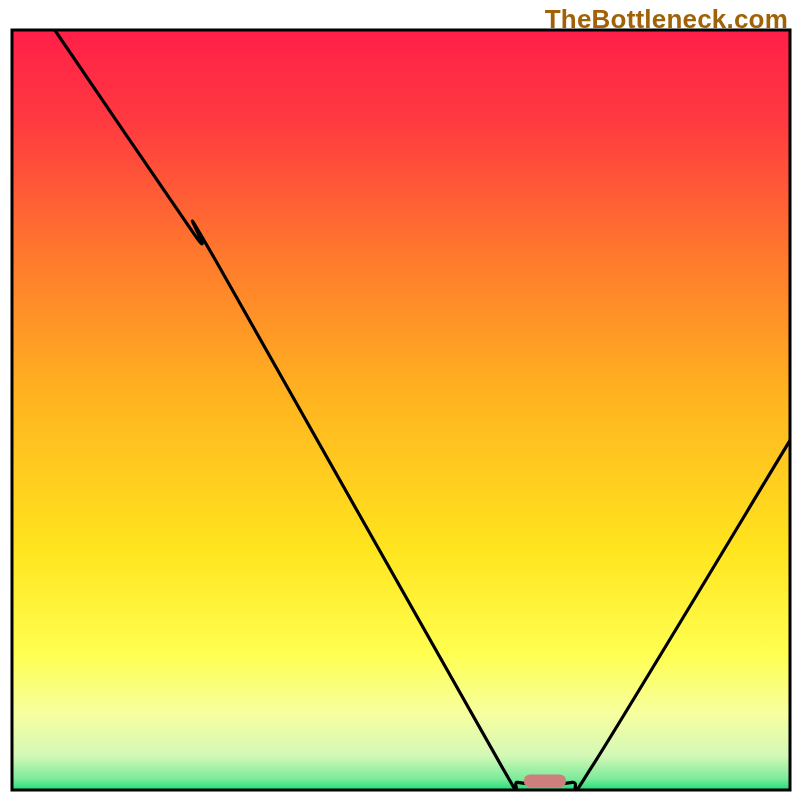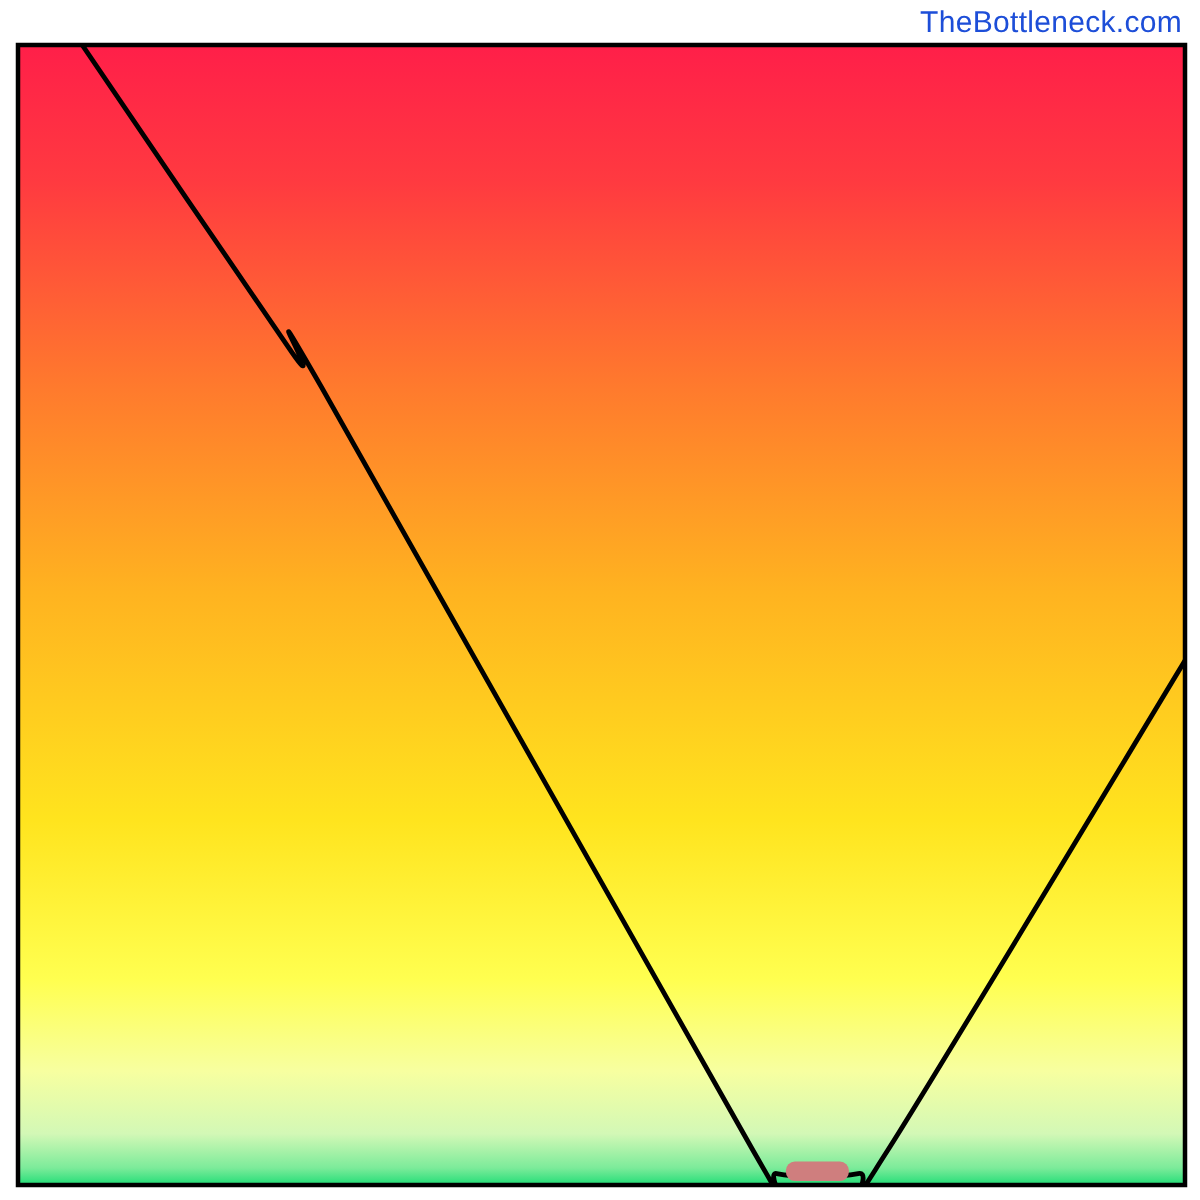--- a/index.html
+++ b/index.html
@@ -13,23 +13,23 @@
   }
   .stage {
     position: relative;
     width: 800px;
     height: 800px;
   }
   .watermark {
     position: absolute;
     top: 4px;
     right: 12px;
-    font-size: 20px;
-    font-weight: 400;
-    color: #1d4ed8;
+    font-size: 26px;
+    font-weight: 700;
+    color: #a16207;
     letter-spacing: 0.2px;
     user-select: none;
   }
   svg.plot {
     position: absolute;
     left: 0;
     top: 0;
     width: 800px;
     height: 800px;
     display: block;

